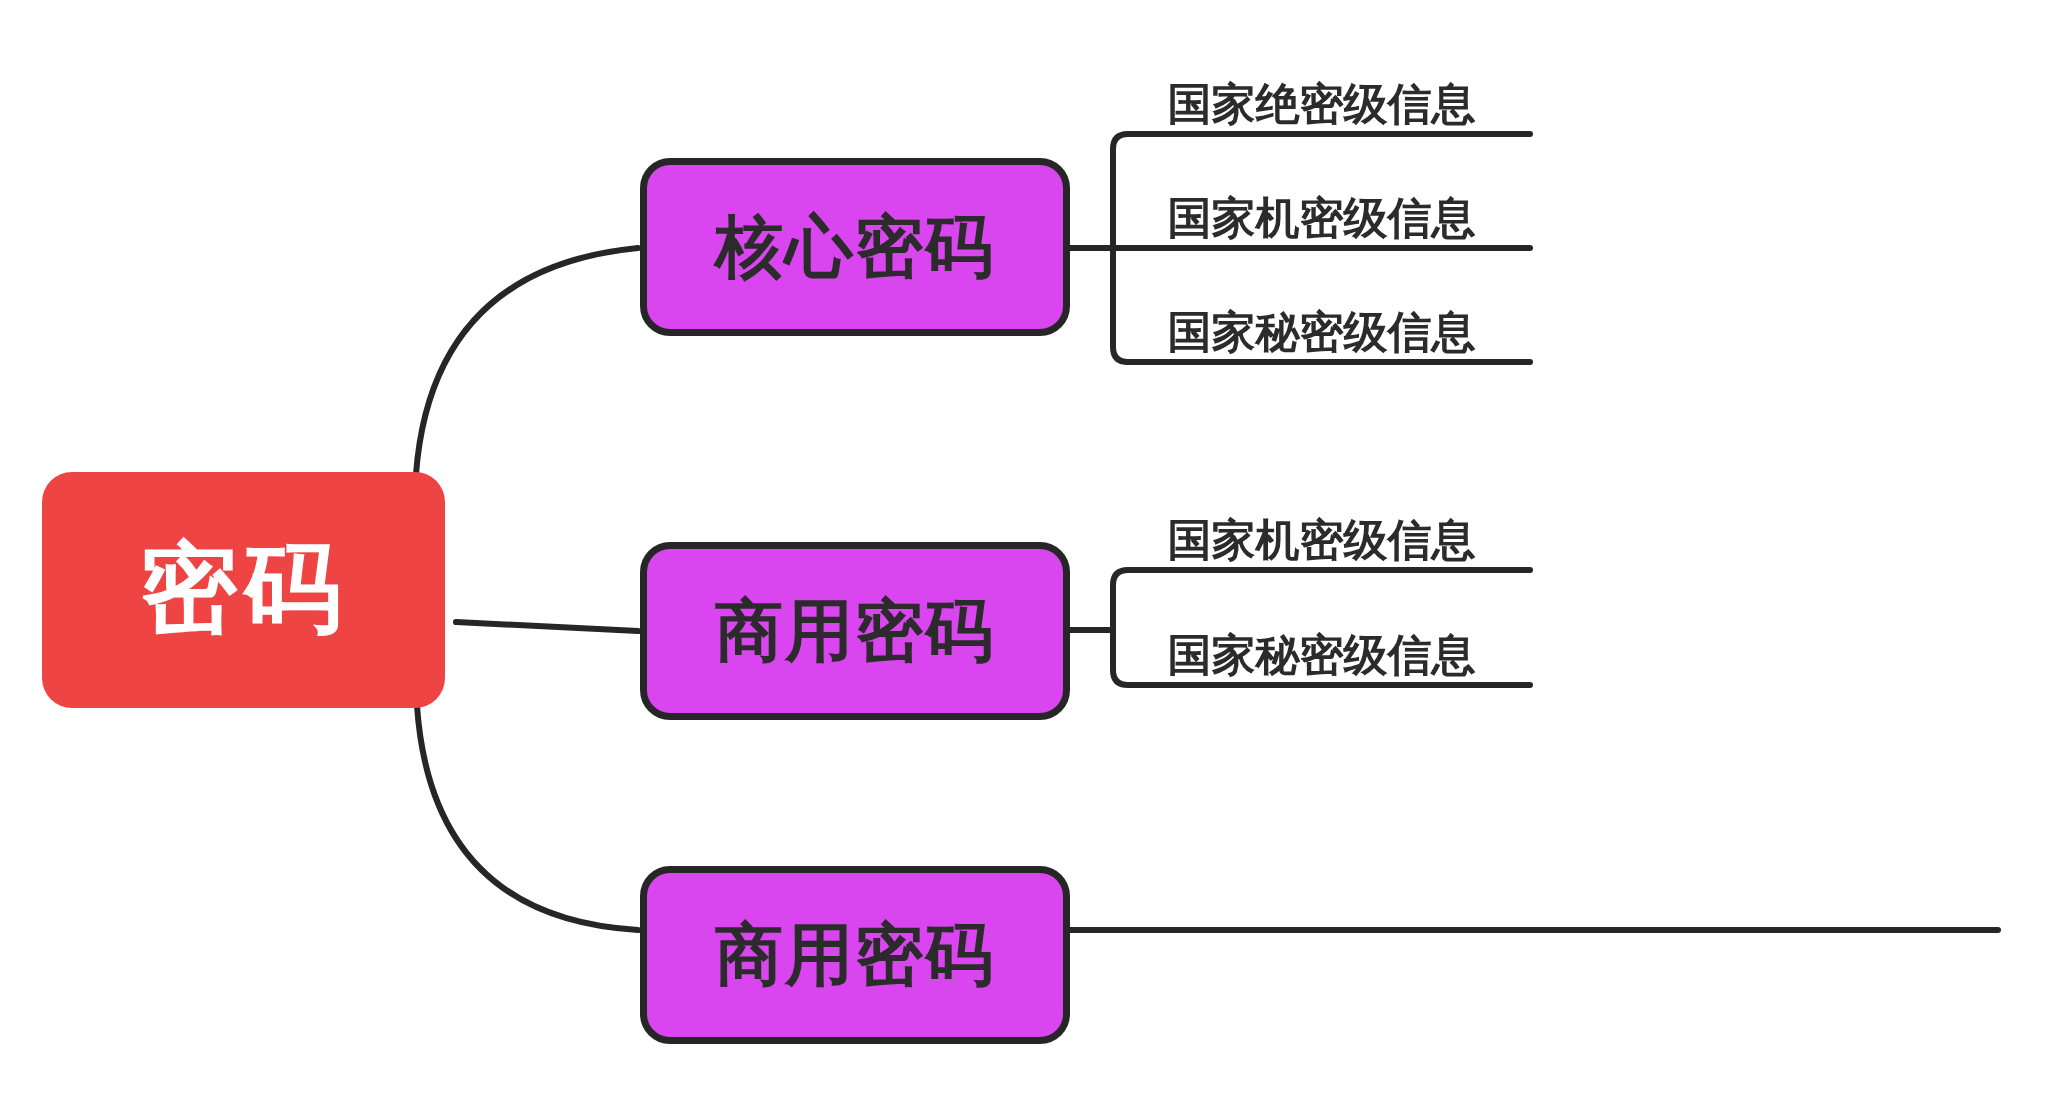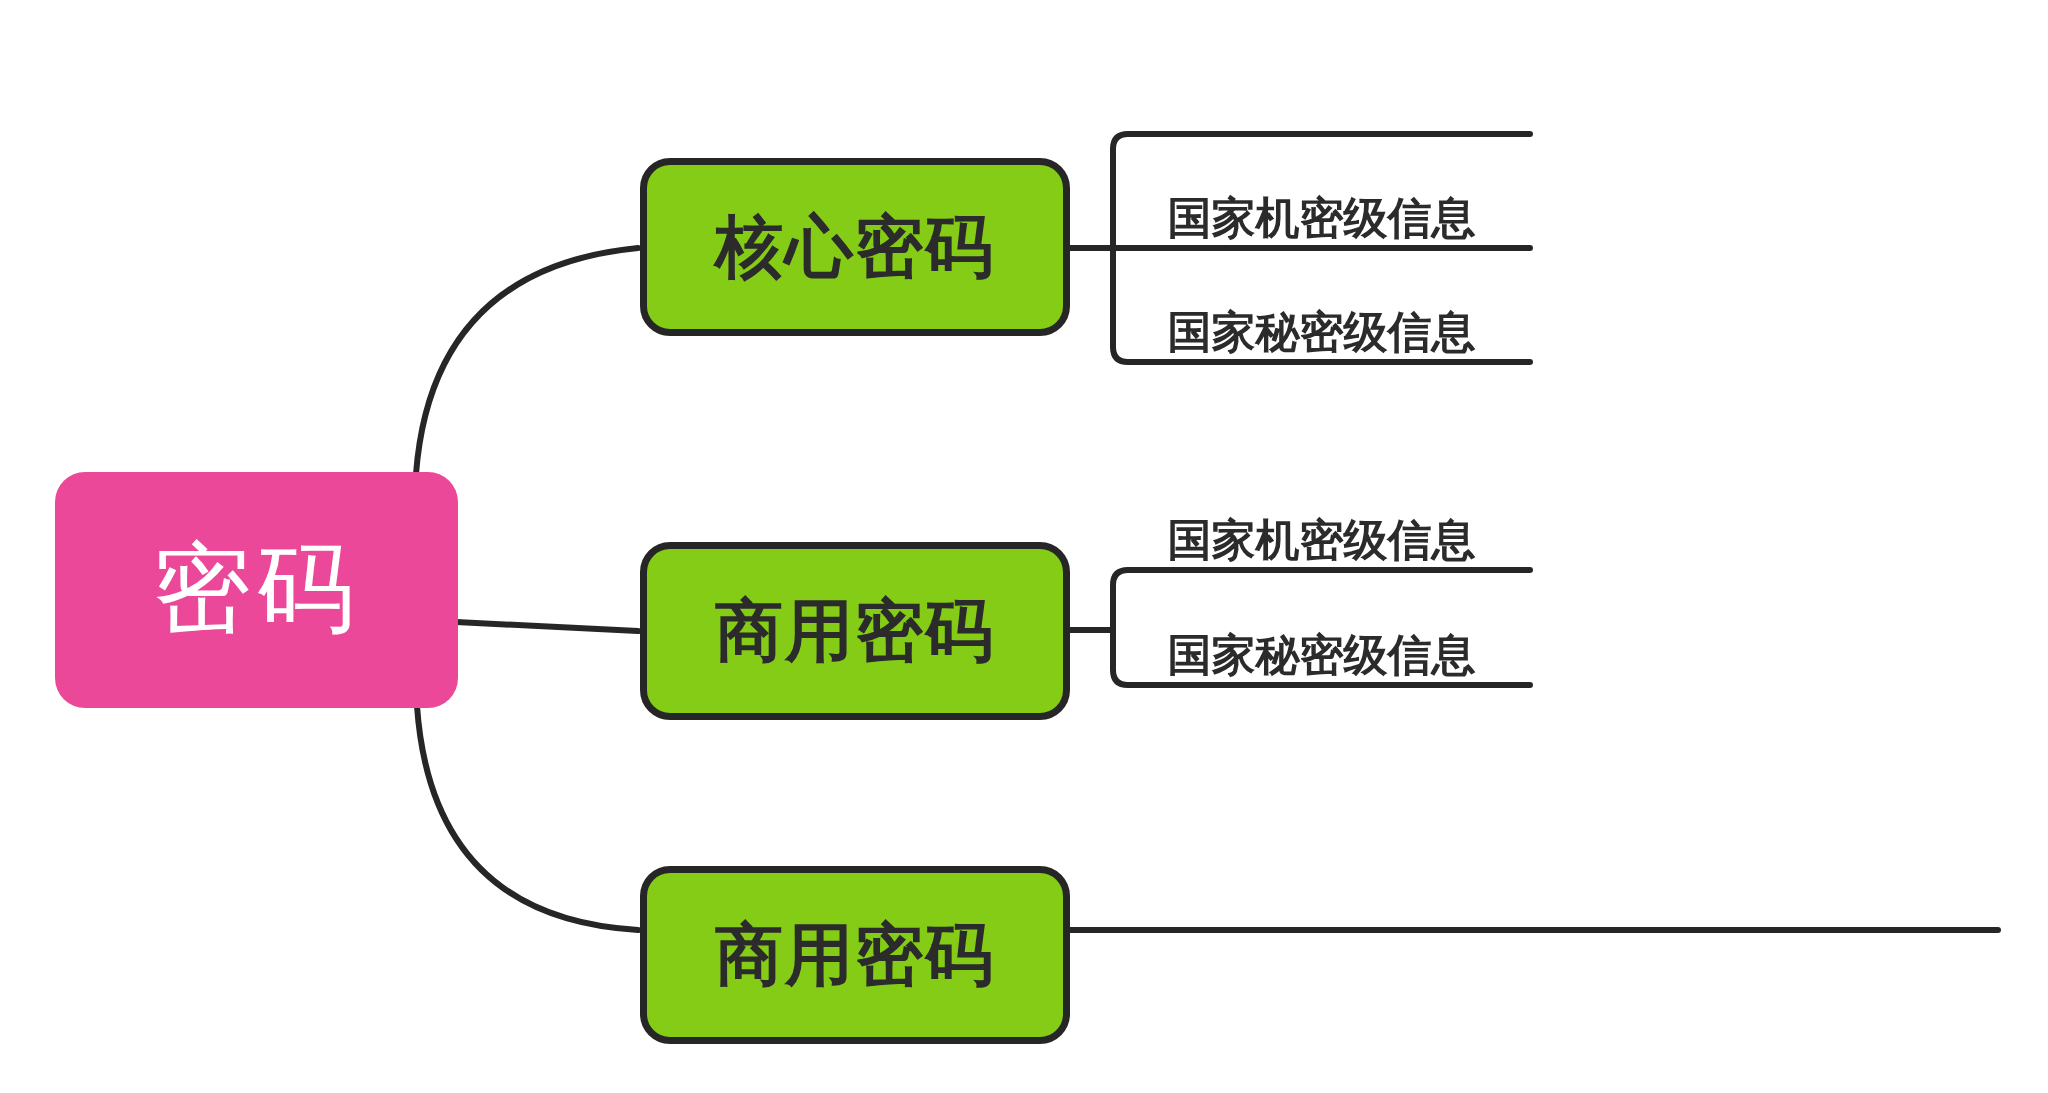--- a/index.html
+++ b/index.html
@@ -24,33 +24,33 @@
   }
   .node {
     position: absolute;
     display: flex;
     align-items: center;
     justify-content: center;
     box-sizing: border-box;
     text-align: center;
   }
   .root-node {
-    left: 55px; top: 472px;
+    left: 42px; top: 472px;
     width: 403px; height: 236px;
-    background: #ec4899;
+    background: #ef4444;
     border-radius: 30px;
     color: #ffffff;
     font-size: 98px;
-    font-weight: 400;
+    font-weight: 700;
     letter-spacing: 6px;
   }
   .branch-node {
     left: 640px;
     width: 430px; height: 178px;
-    background: #84cc16;
+    background: #d946ef;
     border: 7px solid #262626;
     border-radius: 30px;
     color: #2b2b2b;
     font-size: 68px;
     font-weight: 700;
     letter-spacing: 2px;
   }
   .branch-core     { top: 158px; }
   .branch-ordinary { top: 542px; }
   .branch-commerce { top: 843px; margin-top: 23px; }
@@ -95,20 +95,21 @@
   </svg>
 
   <div class="node root-node">密码</div>
 
   <div class="node branch-node branch-core">核心密码</div>
 
   <div class="node branch-node branch-ordinary">商用密码</div>
 
   <div class="node branch-node branch-commerce">商用密码</div>
 
+  <div class="leaf-label leaf-col-a g1r1">国家绝密级信息</div>
   <div class="leaf-label leaf-col-a g1r2">国家机密级信息</div>
   <div class="leaf-label leaf-col-a g1r3">国家秘密级信息</div>
 
   <div class="leaf-label leaf-col-a g2r1">国家机密级信息</div>
   <div class="leaf-label leaf-col-a g2r2">国家秘密级信息</div>
 
 
 </div>
 
 </body></html>

